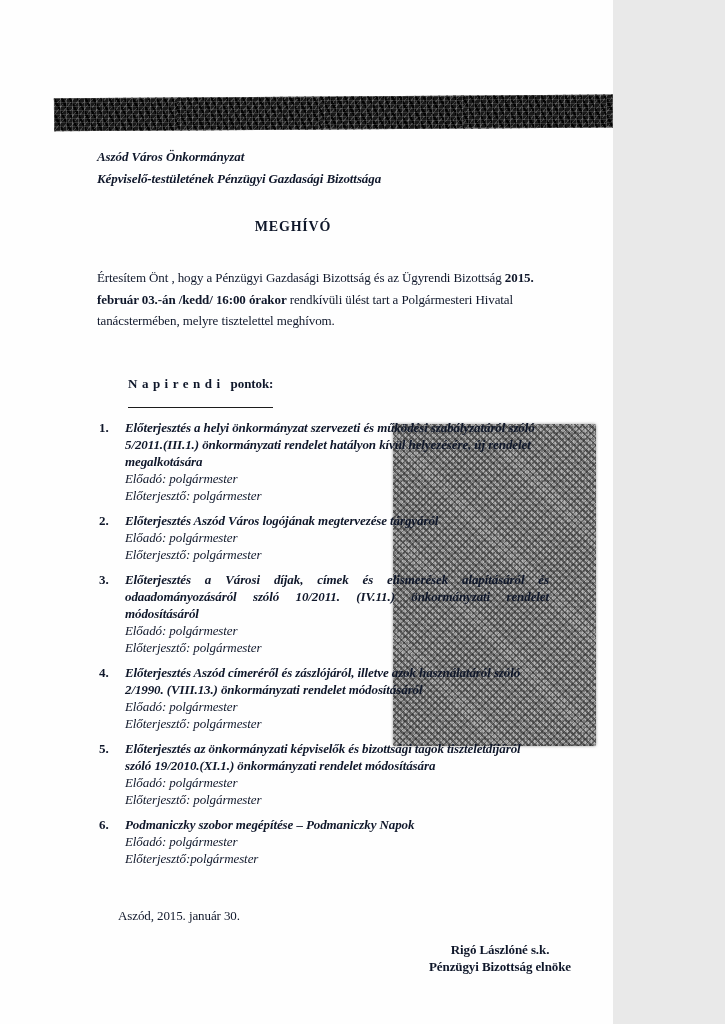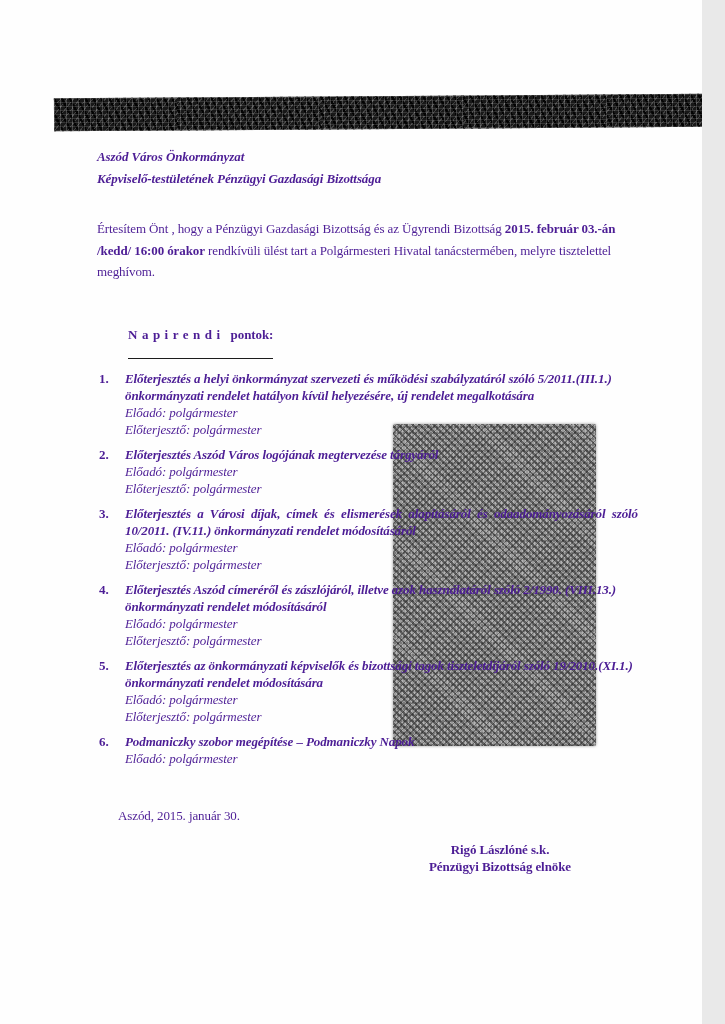--- a/index.html
+++ b/index.html
@@ -4,24 +4,24 @@
 <style>
   html,body{margin:0;padding:0;}
   body{
     width:725px;height:1024px;
     background:#e9e9e9;
     font-family:"Liberation Serif", serif;
     -webkit-font-smoothing:antialiased;
   }
   .page{
     position:relative;
-    width:702px;height:1024px;
+    width:613px;height:1024px;
     background:#fefefe;
     overflow:hidden;
-    color:#4c1d95;
+    color:#0f172a;
   }
   
   .scan-band{
     position:absolute;
     left:54px;top:96px;width:676px;height:33px;
     transform:rotate(-0.4deg);
     background-color:#181818;
     background-image:
       repeating-linear-gradient(90deg, rgba(255,255,255,.20) 0 1px, transparent 1px 6px),
       repeating-linear-gradient(0deg, rgba(255,255,255,.13) 0 1px, transparent 1px 4px),
@@ -106,20 +106,21 @@
 
   <div class="scan-band"></div>
   <div class="noise-blob"></div>
   <div class="edge-dots"></div>
 
   <div class="content">
 
     <p class="hdr">Aszód Város Önkormányzat</p>
     <p class="hdr hdr2">Képviselő-testületének  Pénzügyi Gazdasági Bizottsága</p>
 
+    <p class="doc-title">MEGHÍVÓ</p>
 
     <p class="intro"><span>Értesítem Önt , hogy a Pénzügyi Gazdasági Bizottság  és az Ügyrendi Bizottság  </span><span class="b">2015. február 03.-án /kedd/ 16:00 órakor</span><span>  rendkívüli ülést tart a Polgármesteri Hivatal tanácstermében, melyre tisztelettel meghívom.</span></p>
 
     <p class="agenda-heading"><span class="u"><span class="spaced">Napirendi</span><span>pontok:</span></span></p>
 
     <div class="agenda">
 
       <div class="agenda-item">
         <span class="num">1.</span>
         <div class="body">
@@ -163,20 +164,21 @@
           <div class="line">Előadó: polgármester</div>
           <div class="line">Előterjesztő: polgármester</div>
         </div>
       </div>
 
       <div class="agenda-item">
         <span class="num">6.</span>
         <div class="body">
           <div class="title">Podmaniczky szobor megépítése – Podmaniczky Napok</div>
           <div class="line">Előadó: polgármester</div>
+          <div class="line">Előterjesztő:polgármester</div>
         </div>
       </div>
 
     </div>
 
     <p class="footer-date">Aszód, 2015. január 30.</p>
 
     <div class="signature">
       <div>Rigó Lászlóné s.k.</div>
       <div>Pénzügyi Bizottság elnöke</div>

